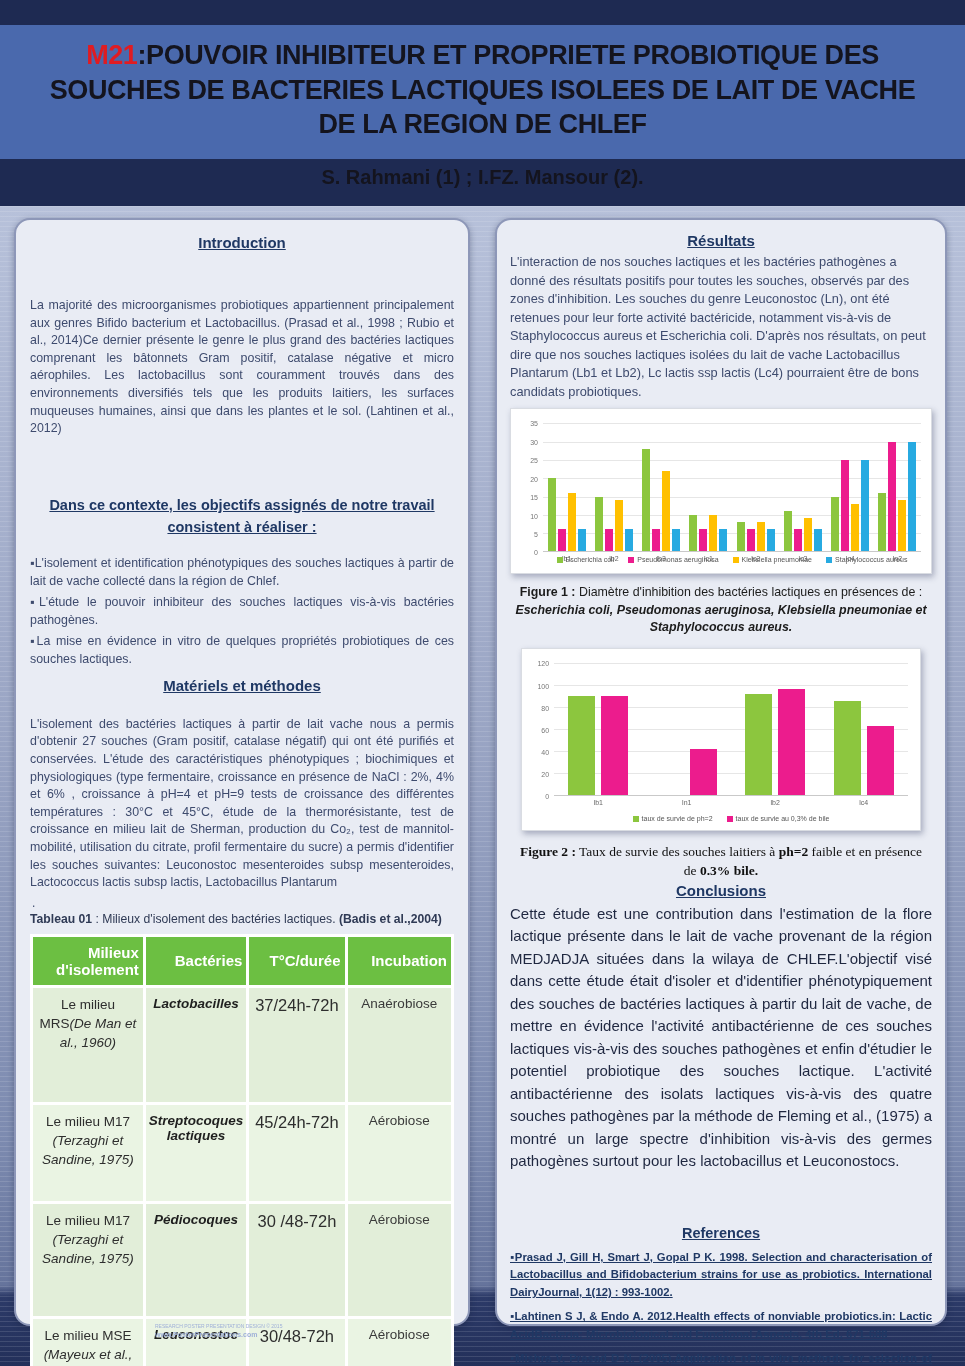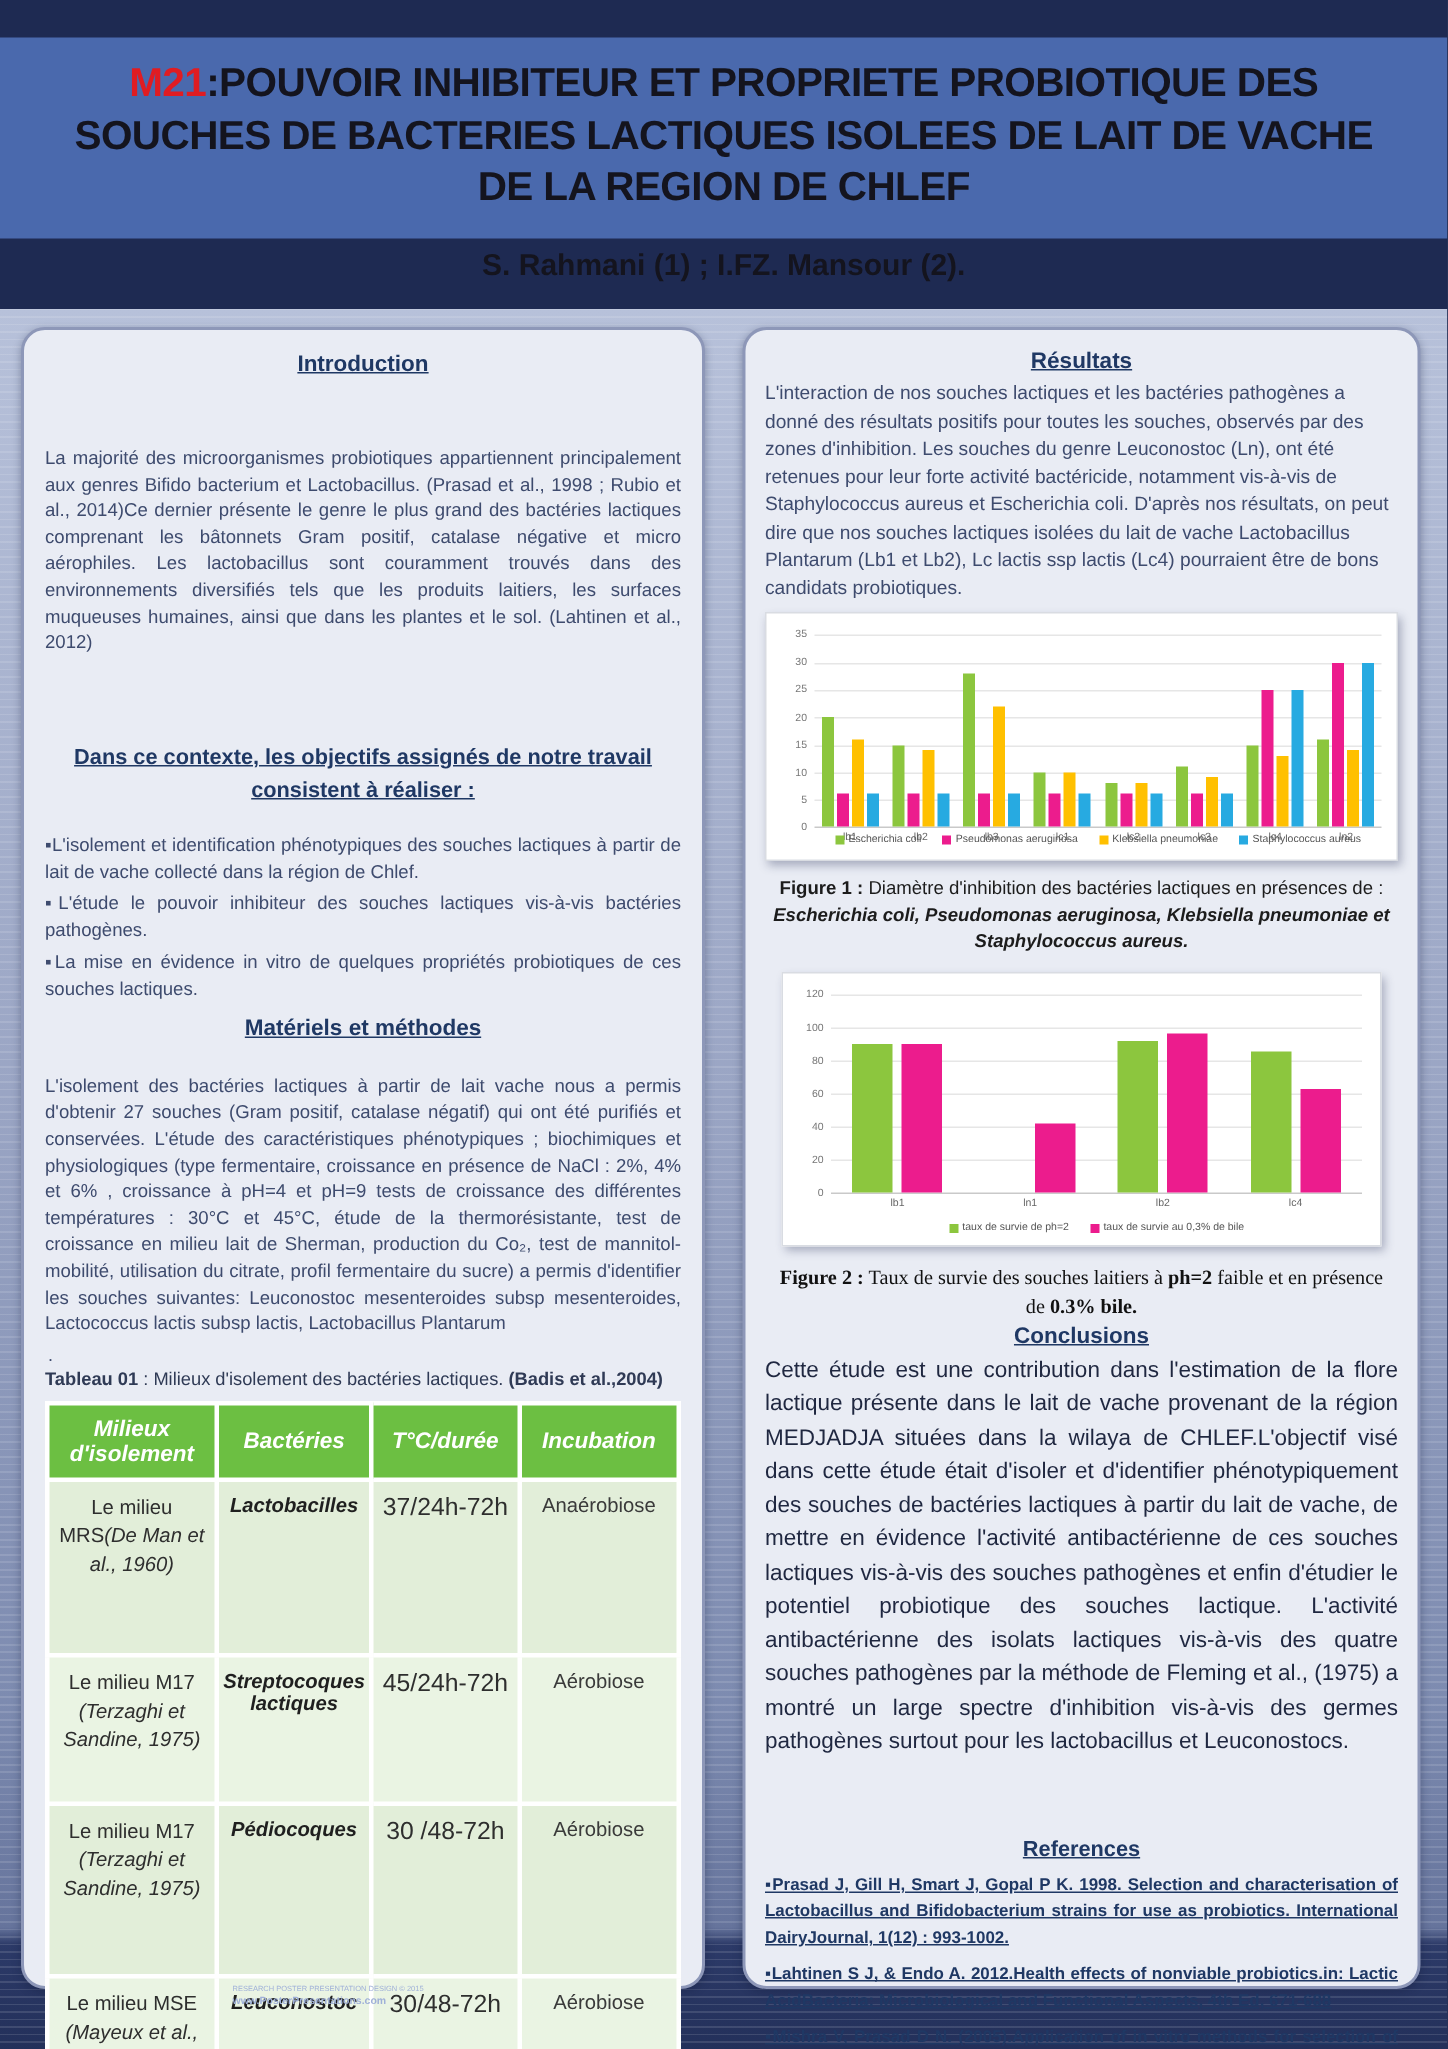--- a/index.html
+++ b/index.html
@@ -35,21 +35,21 @@
   .objectives-heading{margin-top:56px;font-size:14.5px;line-height:1.55;}
   .bullets{margin-top:16px;}
   .bullet{font-size:12.4px;line-height:1.45;text-align:justify;color:#3e4b6e;margin-bottom:3px;}
   .methods-heading{margin-top:8px;}
   .methods-text{margin-top:22px;}
   .dot-line{font-size:12px;color:#3e4b6e;margin:4px 0 0 2px;}
   .table-caption{font-size:12.2px;color:#2f3a55;margin:2px 0 8px;}
   .table-caption b{font-weight:bold;}
   table.milieux{width:100%;border-collapse:collapse;}
   .milieux th{background:#6cbf42;color:#fff;font-size:15px;font-weight:bold;
-    padding:7px 4px;border:3px solid #fff;text-align:center;font-style:italic;}
+    padding:7px 4px;border:3px solid #fff;text-align:right;}
   .milieux td{border:3px solid #fff;vertical-align:top;text-align:center;padding:8px 3px;}
   .milieux tr.ra td{background:#e2eed9;}
   .milieux tr.rb td{background:#eaf4e3;}
   td.milieu{font-size:13.5px;color:#2e2e2e;line-height:1.4;}
   td.milieu .cite{font-style:italic;}
   td.bact{font-weight:bold;font-style:italic;font-size:13.5px;color:#1f1f1f;}
   td.temp{font-size:16.5px;color:#2e2e2e;}
   td.incu{font-size:13.5px;color:#3a3a3a;}
   tr.r1 td{height:98px;} tr.r2 td{height:80px;} tr.r3 td{height:96px;} tr.r4 td{height:58px;}
   

